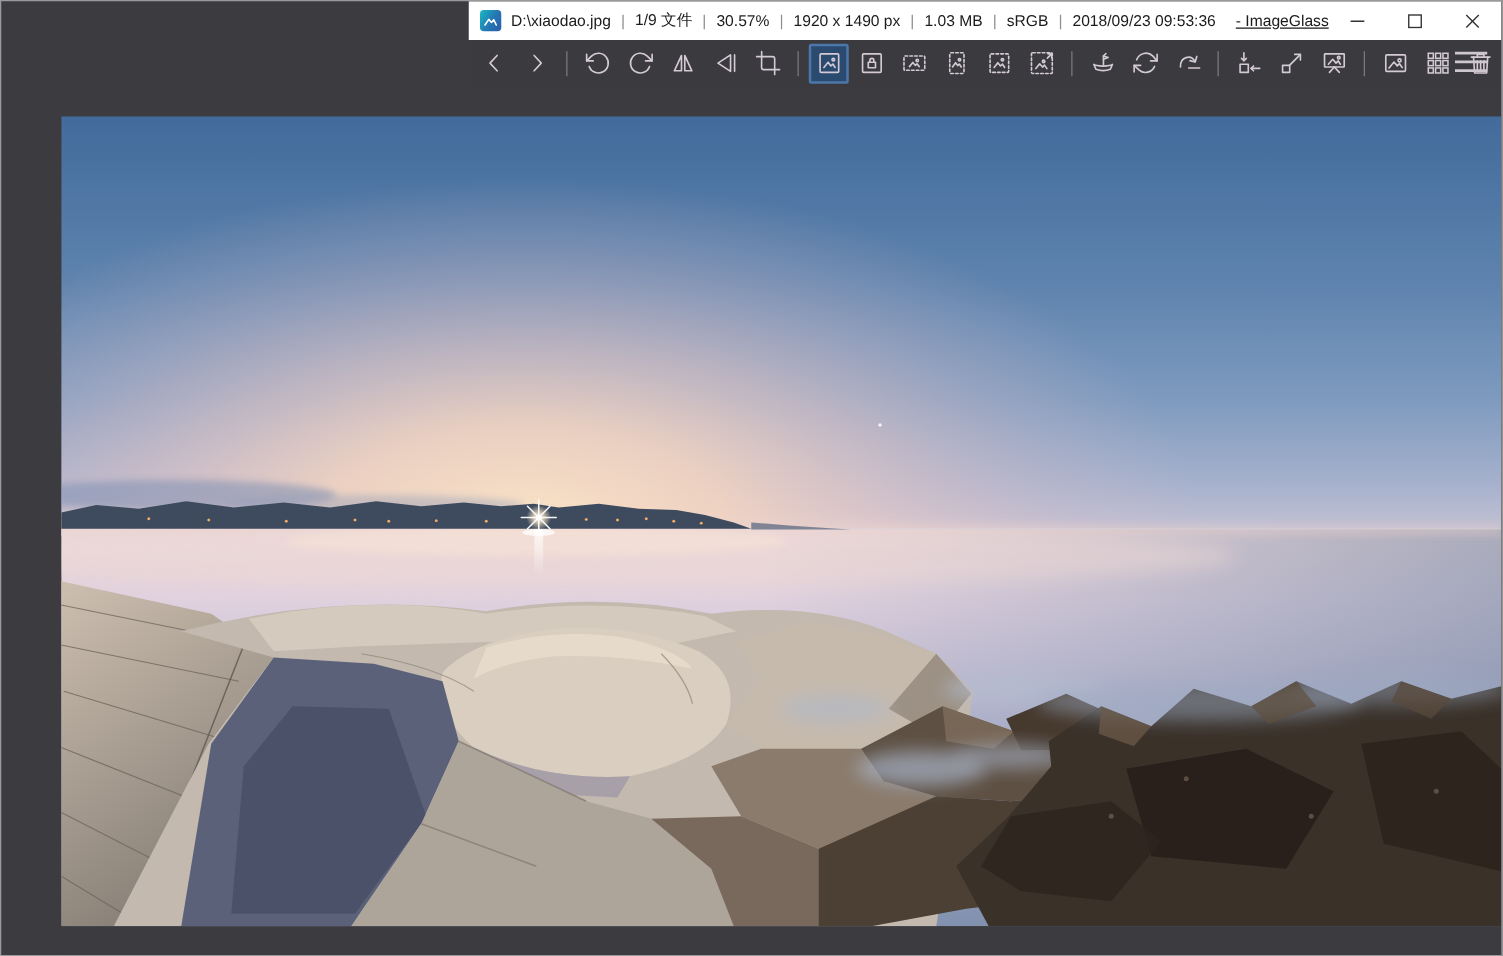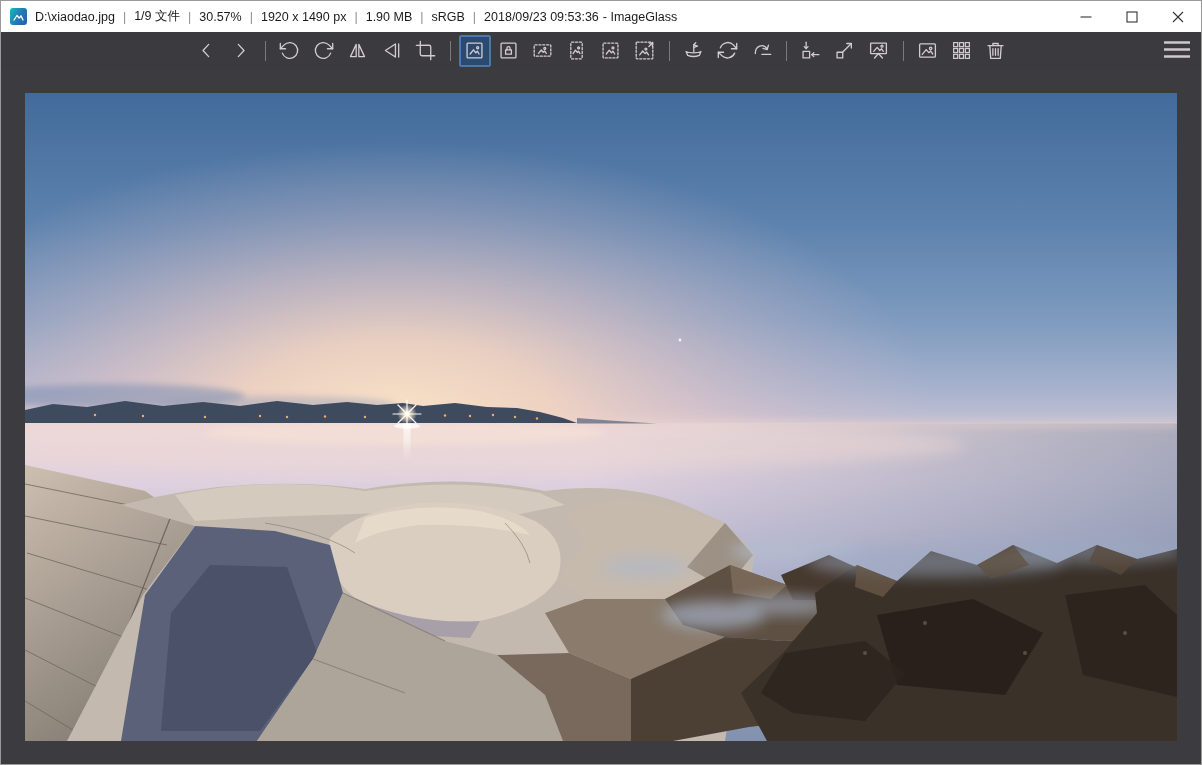--- a/index.html
+++ b/index.html
@@ -1,28 +1,28 @@
 <!DOCTYPE html>
 <html><head>
 <meta charset="utf-8">
 <style>
   html,body{margin:0;padding:0;background:#d8d8d8;}
   .window{
     width:1202px;height:765px;box-sizing:border-box;
     border:1px solid #9a9a9a;display:flex;flex-direction:column;
-    font-family:"Liberation Sans",sans-serif;background:#3b3b40;overflow:hidden;
+    font-family:"Liberation Sans",sans-serif;background:#3b3b40;overflow:hidden;align-items:flex-end;
   }
   
   .titlebar{height:31px;background:#ffffff;display:flex;align-items:center;padding-left:9px;flex:0 0 auto;}
   .app-icon{width:17px;height:17px;border-radius:3px;margin-right:8px;flex:0 0 auto;
     background:linear-gradient(120deg,#17b9c3 0%,#2577b4 55%,#2b5da6 100%);
     display:flex;align-items:center;justify-content:center;}
   .title-text{font-size:12.5px;color:#1b1b1b;display:flex;align-items:center;white-space:nowrap;}
   .tsep{color:#8f8f8f;margin:0 8px;}
-  .app-label{margin-left:4px;}
+  .app-label{margin-left:16px;text-decoration:underline;}
   .win-controls{margin-left:auto;display:flex;height:100%;}
   .win-btn{width:46px;height:100%;border:none;background:transparent;display:flex;align-items:center;justify-content:center;padding:0;cursor:default;}
   
   .toolbar{height:37px;background:#3a3a3f;display:flex;align-items:center;justify-content:center;position:relative;flex:0 0 auto;}
   .tb{width:32px;height:32px;margin:0 1px;padding:0;display:flex;align-items:center;justify-content:center;
     background:transparent;border:2px solid transparent;border-radius:2px;color:#d4cad3;box-sizing:border-box;}
   .tb svg{width:21px;height:21px;display:block;}
   .tb.selected{background:#2b4a70;border-color:#4d77a8;}
   .tb-sep{width:1px;height:20px;background:#7b7980;margin:0 7px;}
   .menu-btn{position:absolute;right:9px;top:50%;transform:translateY(-50%);background:transparent;border:none;padding:2px;color:#cfc7cf;}
@@ -43,21 +43,21 @@
     </div>
     <div class="title-text">
       <span>D:\xiaodao.jpg</span>
       <span class="tsep">|</span>
       <span>1/9 文件</span>
       <span class="tsep">|</span>
       <span>30.57%</span>
       <span class="tsep">|</span>
       <span>1920 x 1490 px</span>
       <span class="tsep">|</span>
-      <span>1.90 MB</span>
+      <span>1.03 MB</span>
       <span class="tsep">|</span>
       <span>sRGB</span>
       <span class="tsep">|</span>
       <span>2018/09/23 09:53:36</span>
       <span class="app-label">- ImageGlass</span>
     </div>
     <div class="win-controls">
       <button class="win-btn">
         <svg width="12" height="12" viewBox="0 0 12 12" stroke="#333" stroke-width="1.1">
             <line x1="0.5" y1="6" x2="11.5" y2="6"></line>

